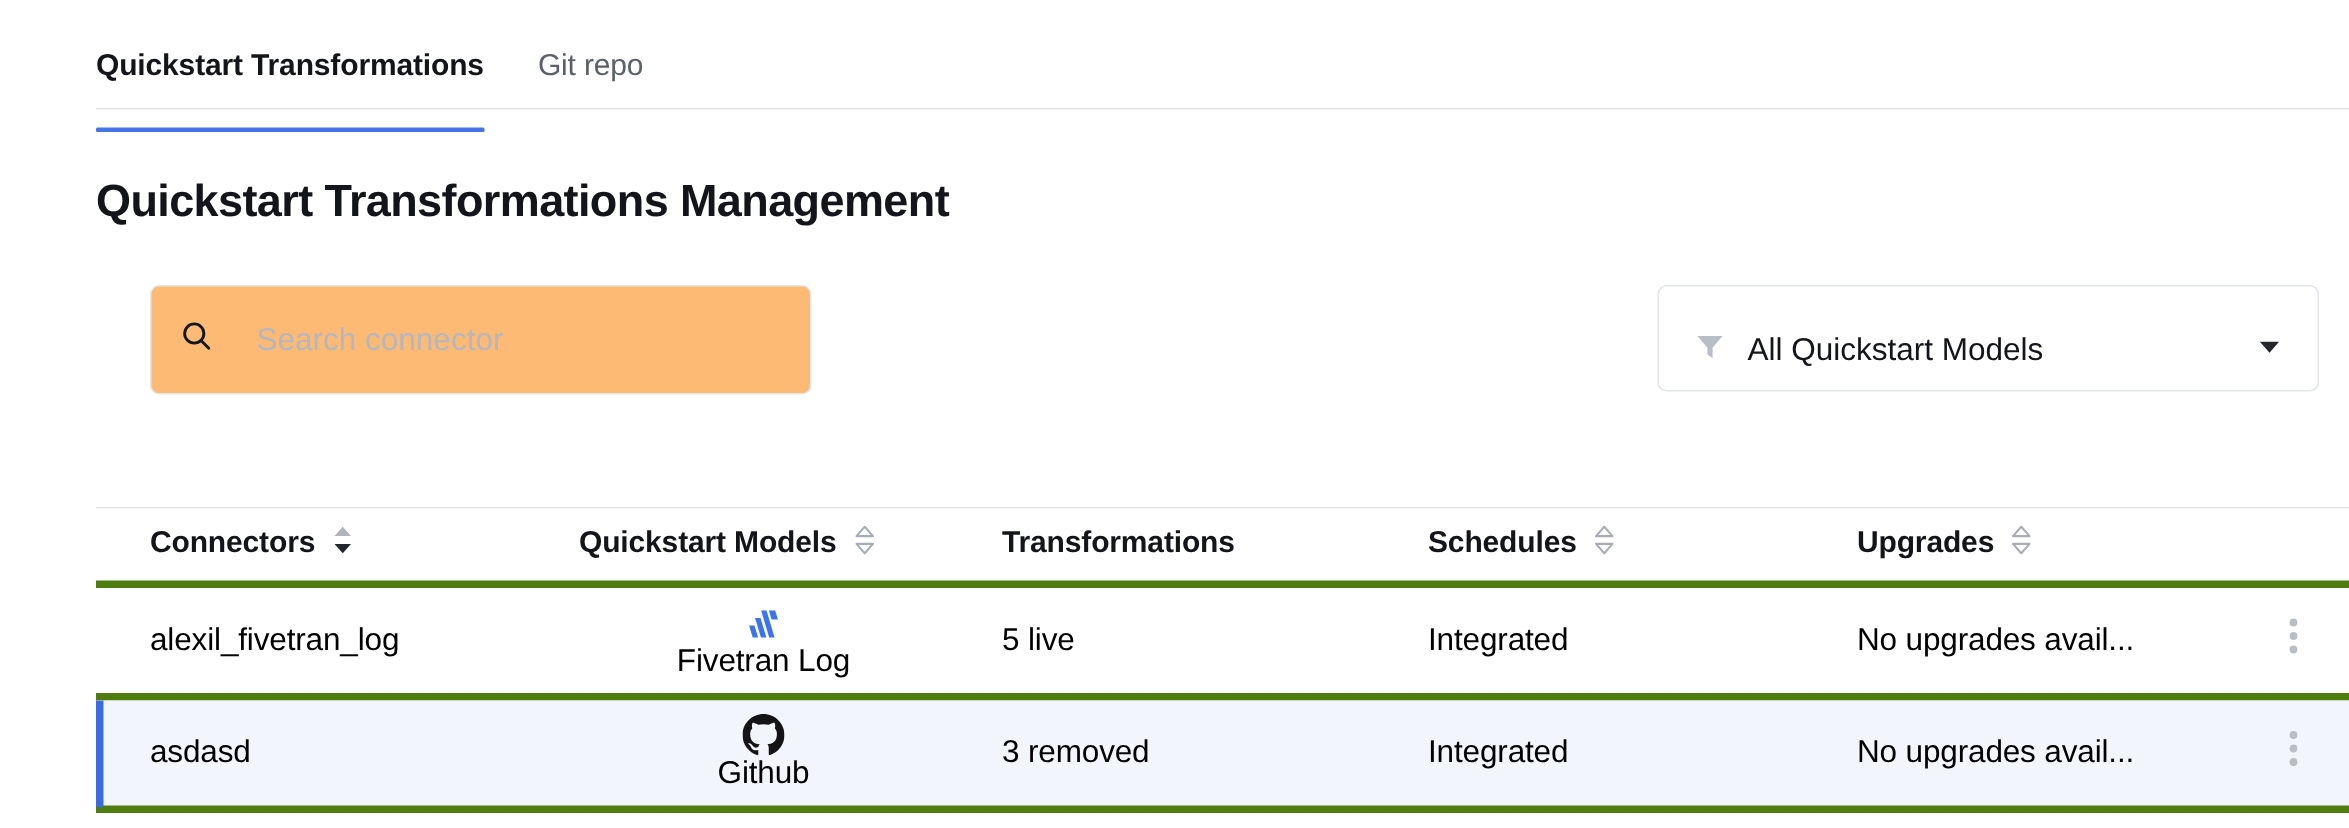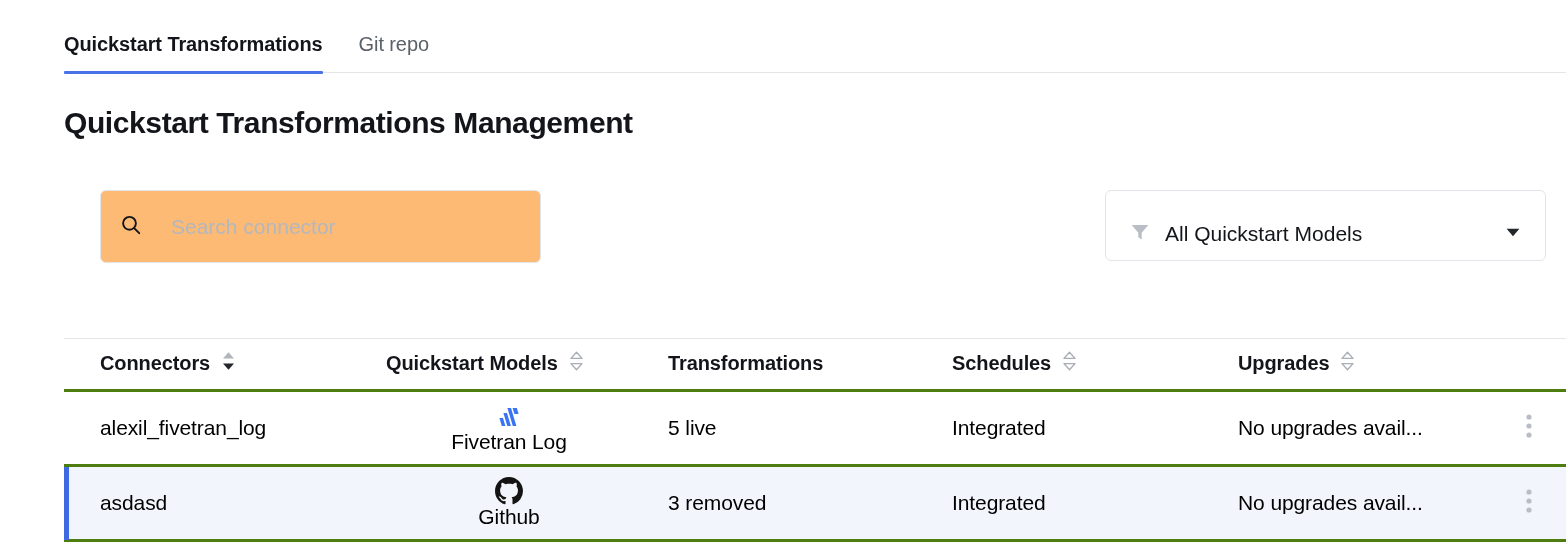--- a/index.html
+++ b/index.html
@@ -31,41 +31,41 @@
     display: flex;
     align-items: flex-start;
     gap: 36px;
   }
   .tab {
     position: relative;
     font-size: 20px;
     line-height: 28px;
     letter-spacing: -0.1px;
     color: #5b6168;
-    padding-bottom: 16px;
+    padding-bottom: 30px;
     cursor: pointer;
     white-space: nowrap;
   }
   .tab.active {
     color: #13151a;
     font-weight: 700;
   }
   .tab.active::after {
     content: "";
     position: absolute;
     left: 0; right: 0; bottom: 0;
     height: 3px;
     background: #4a72e8;
     border-radius: 1px;
   }
 
   
   .page-title {
     position: absolute;
-    left: 64px; top: 102px;
+    left: 64px; top: 114px;
     font-size: 30px;
     line-height: 42px;
     font-weight: 700;
     letter-spacing: -0.4px;
     color: #13151a;
     white-space: nowrap;
   }
 
   
   .search-box {
@@ -124,21 +124,21 @@
     position: absolute;
     left: 0; top: 0;
     width: 1502px; height: 1px;
     background: #e4e6ea;
   }
   .row {
     position: relative;
     display: flex;
     align-items: center;
     width: 1502px;
-    border-bottom: 3px solid #4d7c0f;
+    border-bottom: 5px solid #4d7c0f;
   }
   .row.head { height: 54px; }
   .row.body { height: 75px; }
   .row.selected { background: #f2f5fb; }
   .row.selected::before {
     content: "";
     position: absolute;
     left: 0; top: 0; bottom: -1px;
     width: 5px;
     background: #3e6ae1;

